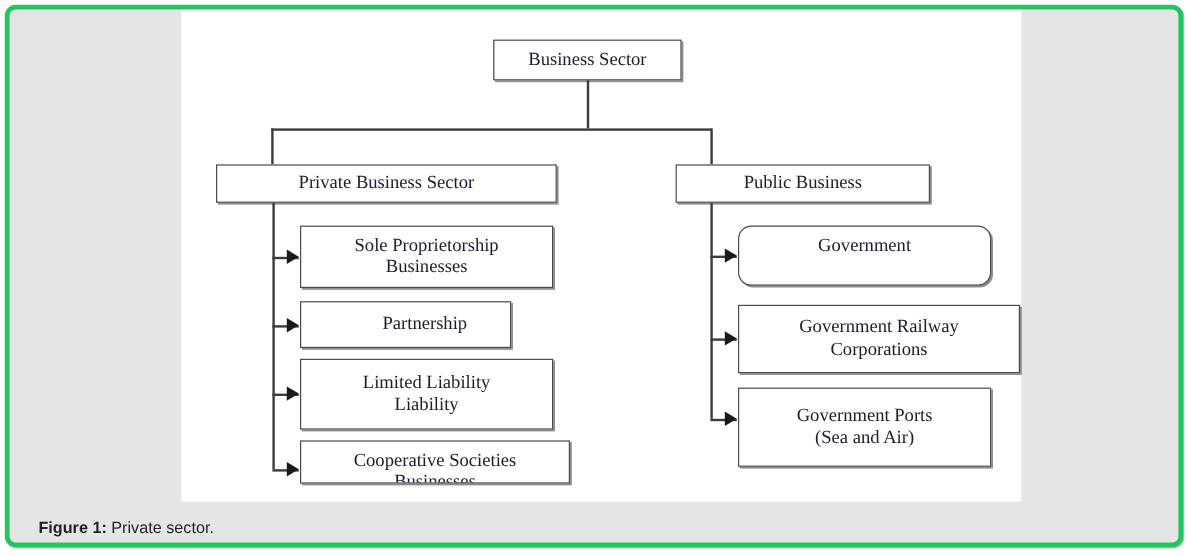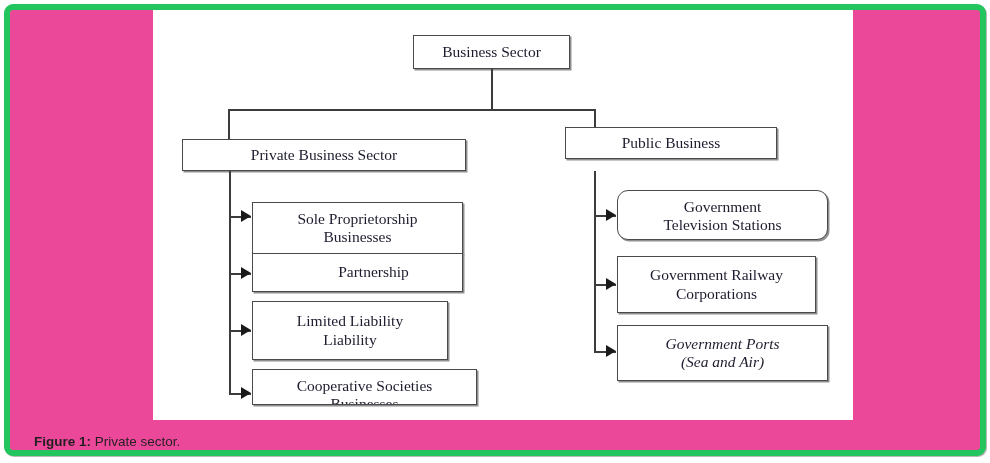--- a/index.html
+++ b/index.html
@@ -14,22 +14,22 @@
     overflow: hidden;
   }
 
   #figure-frame {
     position: absolute;
     left: 4px;
     top: 4px;
     width: 982px;
     height: 452px;
     box-sizing: border-box;
-    background: #ec4899;
-    border: 6px solid #22c55e;
+    background: #e5e5e5;
+    border: 4px solid #22c55e;
     border-radius: 9px;
     box-shadow: 1px 1px 0 #b8b8b8;
     overflow: hidden;
   }
 
   #diagram-panel {
     position: absolute;
     left: 143px;
     top: 0px;
     width: 700px;
@@ -111,50 +111,50 @@
 
     <div class="line h" style="left:75px; top:99px; width:367px;"></div>
 
     <div class="line v" style="left:75px; top:99px; height:30px;"></div>
     <div class="line v" style="left:441px; top:99px; height:30px;"></div>
 
     <div class="node level2" style="left:29px; top:129px; width:284px; height:32px;">
       <span class="txt">Private Business  Sector</span>
     </div>
 
-    <div class="node level2" style="left:412px; top:117px; width:212px; height:32px;">
+    <div class="node level2" style="left:412px; top:129px; width:212px; height:32px;">
       <span class="txt">Public Business</span>
     </div>
 
     <div class="line v" style="left:76px; top:161px; height:222px;"></div>
 
     <div class="line h" style="left:76px; top:206px; width:22px;"></div>
     <div class="arrow" style="left:88px; top:200px;"></div>
 
     <div class="line h" style="left:76px; top:263px; width:22px;"></div>
     <div class="arrow" style="left:88px; top:257px;"></div>
 
     <div class="line h" style="left:76px; top:320px; width:22px;"></div>
     <div class="arrow" style="left:88px; top:314px;"></div>
 
     <div class="line h" style="left:76px; top:383px; width:22px;"></div>
     <div class="arrow" style="left:88px; top:377px;"></div>
 
-    <div class="node leaf clip-bottom" style="left:99px; top:192px; width:211px; height:52px;">
+    <div class="node leaf clip-bottom" style="left:99px; top:180px; width:211px; height:52px;">
       <span class="txt">
         <span>Sole Proprietorship</span><br>
         <span>Businesses</span>
       </span>
     </div>
 
-    <div class="node leaf" style="left:99px; top:243px; width:211px; height:39px;padding-left:36px;">
+    <div class="node leaf" style="left:99px; top:243px; width:176px; height:39px;padding-left:36px;">
       <span class="txt">Partnership</span>
     </div>
 
-    <div class="node leaf" style="left:99px; top:291px; width:196px; height:59px;">
+    <div class="node leaf" style="left:99px; top:291px; width:211px; height:59px;">
       <span class="txt">
         <span>Limited Liability</span><br>
         <span>Liability</span>
       </span>
     </div>
 
     <div class="node leaf clip-bottom" style="left:99px; top:359px; width:225px; height:36px;">
       <span class="txt">
         <span>Cooperative Societies</span><br>
         <span>Businesses</span>
@@ -168,32 +168,31 @@
 
     <div class="line h" style="left:441px; top:274px; width:22px;"></div>
     <div class="arrow" style="left:453px; top:268px;"></div>
 
     <div class="line h" style="left:441px; top:341px; width:22px;"></div>
     <div class="arrow" style="left:453px; top:335px;"></div>
 
     <div class="node leaf clip-bottom" style="left:464px; top:180px; width:211px; height:50px;border-radius:11px;">
       <span class="txt">
         <span>Government</span><br>
-        <span>Television Stations</span>
-      </span>
-    </div>
-
-    <div class="node leaf" style="left:464px; top:246px; width:199px; height:57px;">
+      </span>
+    </div>
+
+    <div class="node leaf" style="left:464px; top:246px; width:235px; height:57px;">
       <span class="txt">
         <span>Government Railway</span><br>
         <span>Corporations</span>
       </span>
     </div>
 
-    <div class="node leaf" style="left:464px; top:315px; width:211px; height:56px;font-style:italic;">
+    <div class="node leaf" style="left:464px; top:315px; width:211px; height:66px;">
       <span class="txt">
         <span>Government Ports</span><br>
         <span>(Sea and Air)</span>
       </span>
     </div>
 
   </div>
 
   <div id="caption">
     <span class="figlabel">Figure 1:</span><span> Private sector.</span>

